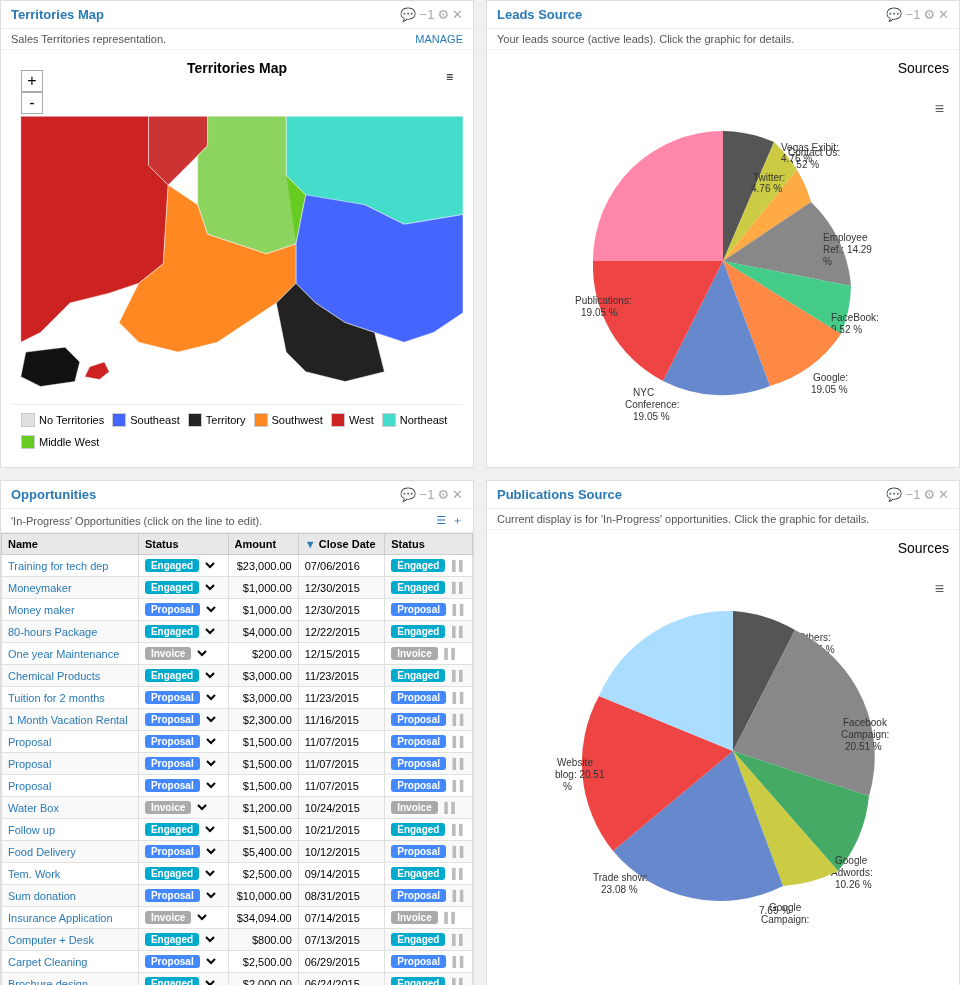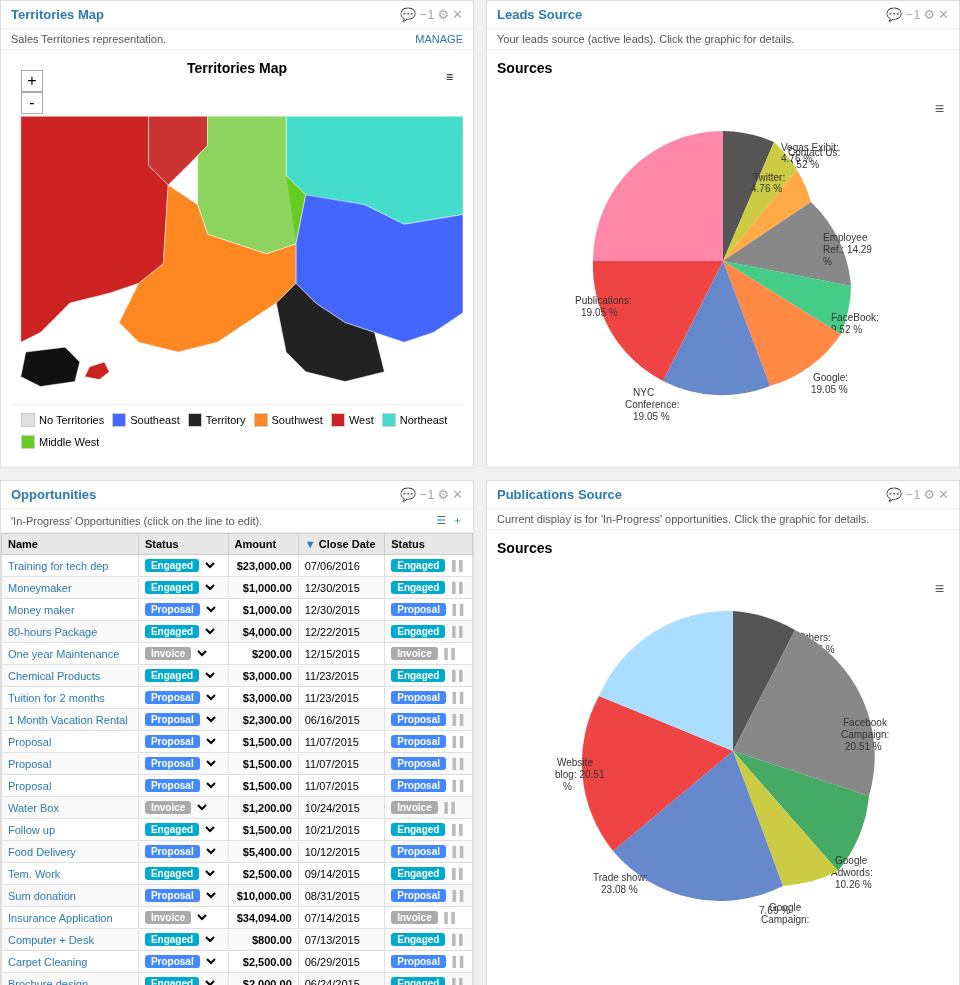--- a/index.html
+++ b/index.html
@@ -21,41 +21,41 @@
     .map-btn { width: 22px; height: 22px; background: #fff; border: 1px solid #aaa; cursor: pointer; font-size: 16px; display: flex; align-items: center; justify-content: center; line-height: 1; }
     
     .us-map { width: 100%; height: 320px; position: relative; }
     
     .map-legend { display: flex; flex-wrap: wrap; gap: 8px; padding: 8px 10px; font-size: 11px; border-top: 1px solid #eee; }
     .legend-item { display: flex; align-items: center; gap: 4px; }
     .legend-color { width: 14px; height: 14px; border: 1px solid #ccc; }
     
     
     .chart-container { padding: 10px; position: relative; }
-    .chart-title { text-align: left; font-size: 14px; font-weight: bold; margin-bottom: 5px; }
+    .chart-title { text-align: right; font-size: 14px; font-weight: normal; margin-bottom: 5px; }
     
     
     .opp-panel { display: flex; flex-direction: column; }
     .opp-header-actions { display: flex; gap: 6px; align-items: center; }
     .opp-table { width: 100%; border-collapse: collapse; font-size: 11px; }
     .opp-table th { background: #e8e8e8; border: 1px solid #ccc; padding: 4px 6px; text-align: left; font-weight: bold; font-size: 11px; }
     .opp-table td { border: 1px solid #e0e0e0; padding: 3px 6px; }
     .opp-table tr:nth-child(even) { background: #f9f9f9; }
     
     .status-badge { display: inline-block; padding: 1px 6px; border-radius: 3px; font-size: 10px; font-weight: bold; color: #fff; }
     .status-engaged { background: #00aacc; }
     .status-proposal { background: #4488ff; }
     .status-invoice { background: #aaa; color: #fff; }
     
     .status-select { font-size: 10px; border: 1px solid #ccc; border-radius: 2px; padding: 1px 2px; background: #fff; }
     
     
     .pie-wrapper { display: flex; justify-content: center; align-items: center; padding: 5px 0; }
     
-    .amount-col { text-align: right; font-weight: bold; }
+    .amount-col { text-align: right; }
 
     .panel-icon-group { display: flex; align-items: center; gap: 3px; color: #aaa; font-size: 13px; }
   </style>
 </head>
 <body>
 
 <div class="dashboard">
 
   <div class="panel">
     <div class="panel-header">
@@ -330,21 +330,21 @@
     </tr>
             <tr>
       <td style="color:#2a7ab5;cursor:pointer;">1 Month Vacation Rental</td>
       <td>
         <span class="status-badge status-proposal">Proposal</span>
         <select class="status-select" style="width:16px;border:none;background:transparent;cursor:pointer;">
           <option></option>
         </select>
       </td>
       <td class="amount-col">$2,300.00</td>
-      <td>06/16/2015</td>
+      <td>11/16/2015</td>
       <td>
         <span class="status-badge status-proposal">Proposal</span>
         <span style="color:#bbb;font-size:10px;">▐▐</span>
       </td>
     </tr>
             <tr>
       <td style="color:#2a7ab5;cursor:pointer;">Proposal</td>
       <td>
         <span class="status-badge status-proposal">Proposal</span>
         <select class="status-select" style="width:16px;border:none;background:transparent;cursor:pointer;">

